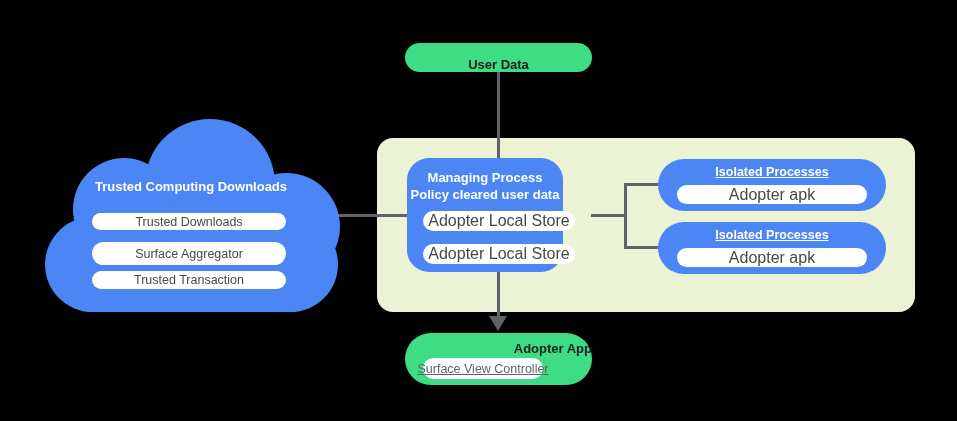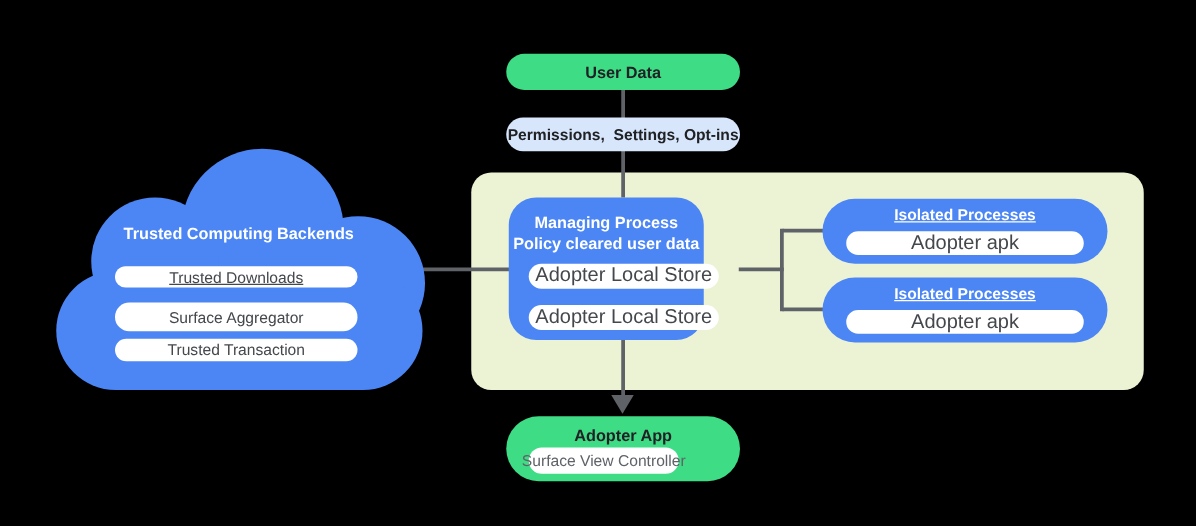--- a/index.html
+++ b/index.html
@@ -50,21 +50,21 @@
     font-size:15px;font-weight:700;color:var(--text-dark);
     letter-spacing:.3px;
   }
   
   .pill{
     position:absolute;z-index:3;
     border-radius:999px;
     display:flex;align-items:center;justify-content:center;
     text-align:center;
   }
-  .pill.green{background:var(--node-green);}
+  .pill.green{background:var(--node-green);align-items:flex-end;}
   .pill.lightblue{background:var(--node-light-blue);}
   .pill-label{font-size:13px;font-weight:700;color:var(--text-dark);white-space:pre;}
   .white-pill{
     position:absolute;
     background:#ffffff;border-radius:999px;
     display:flex;align-items:center;justify-content:center;
     font-size:16px;color:var(--text-medium);
     white-space:nowrap;
   }
   
@@ -102,31 +102,28 @@
   <div class="line h" style="left:626px;top:246px;width:34px;"></div>
   <div class="line v" style="left:497px;top:272px;height:46px;"></div>
   <div class="arrowhead" style="left:489px;top:316px;"></div>
 
   <div class="aosp"></div>
 
   <div class="pill green" style="left:405px;top:43px;width:187px;height:29px;">
     <span class="pill-label">User Data</span>
   </div>
 
-  <div class="pill lightblue" style="left:405px;top:94px;width:187px;height:27px;">
-    <span class="pill-label" style="font-size:12.5px;">Permissions,  Settings, Opt-ins</span>
-  </div>
 
   <div class="cloud">
     <div class="cloud-part" style="left:145px;top:119px;width:130px;height:130px;border-radius:50%;"></div>
     <div class="cloud-part" style="left:73px;top:158px;width:102px;height:102px;border-radius:50%;"></div>
     <div class="cloud-part" style="left:233px;top:173px;width:107px;height:107px;border-radius:50%;"></div>
     <div class="cloud-part" style="left:45px;top:217px;width:293px;height:95px;border-radius:48px;"></div>
-    <div class="cloud-title">Trusted Computing Backends</div>
-    <div class="white-pill" style="left:92px;top:213px;width:194px;height:17px;font-size:12.5px;text-decoration:underline;">Trusted Downloads</div>
+    <div class="cloud-title">Trusted Computing Downloads</div>
+    <div class="white-pill" style="left:92px;top:213px;width:194px;height:17px;font-size:12.5px;">Trusted Downloads</div>
     <div class="white-pill" style="left:92px;top:242px;width:194px;height:23px;font-size:12.5px;">Surface Aggregator</div>
     <div class="white-pill" style="left:92px;top:271px;width:194px;height:18px;font-size:12.5px;">Trusted Transaction</div>
   </div>
 
   <div class="blue-box" style="left:407px;top:158px;width:156px;height:114px;border-radius:22px;">
     <div class="box-title" style="top:11px;">
       <div>Managing Process</div>
       <div>Policy cleared user data</div>
     </div>
     <div class="white-pill" style="left:16px;top:53px;width:152px;height:20px;">Adopter Local Store</div>
@@ -138,16 +135,16 @@
     <div class="white-pill" style="left:19px;top:26px;width:190px;height:19px;">Adopter apk</div>
   </div>
 
   <div class="blue-box" style="left:658px;top:222px;width:228px;height:52px;border-radius:26px;">
     <div class="box-title underlined" style="top:5px;font-size:12.5px;">Isolated Processes</div>
     <div class="white-pill" style="left:19px;top:26px;width:190px;height:19px;">Adopter apk</div>
   </div>
 
   <div class="pill green" style="left:405px;top:333px;width:187px;height:52px;flex-direction:column;justify-content:flex-start;">
     <span class="pill-label" style="margin-top:8px;">Adopter App</span>
-    <div class="white-pill muted" style="left:18px;top:25px;width:120px;height:21px;font-size:12.5px;">Surface View Controller</div>
+    <div class="white-pill muted" style="left:18px;top:25px;width:120px;height:21px;font-size:12.5px;text-decoration:underline;">Surface View Controller</div>
   </div>
 
 </div>
 
 </body></html>

